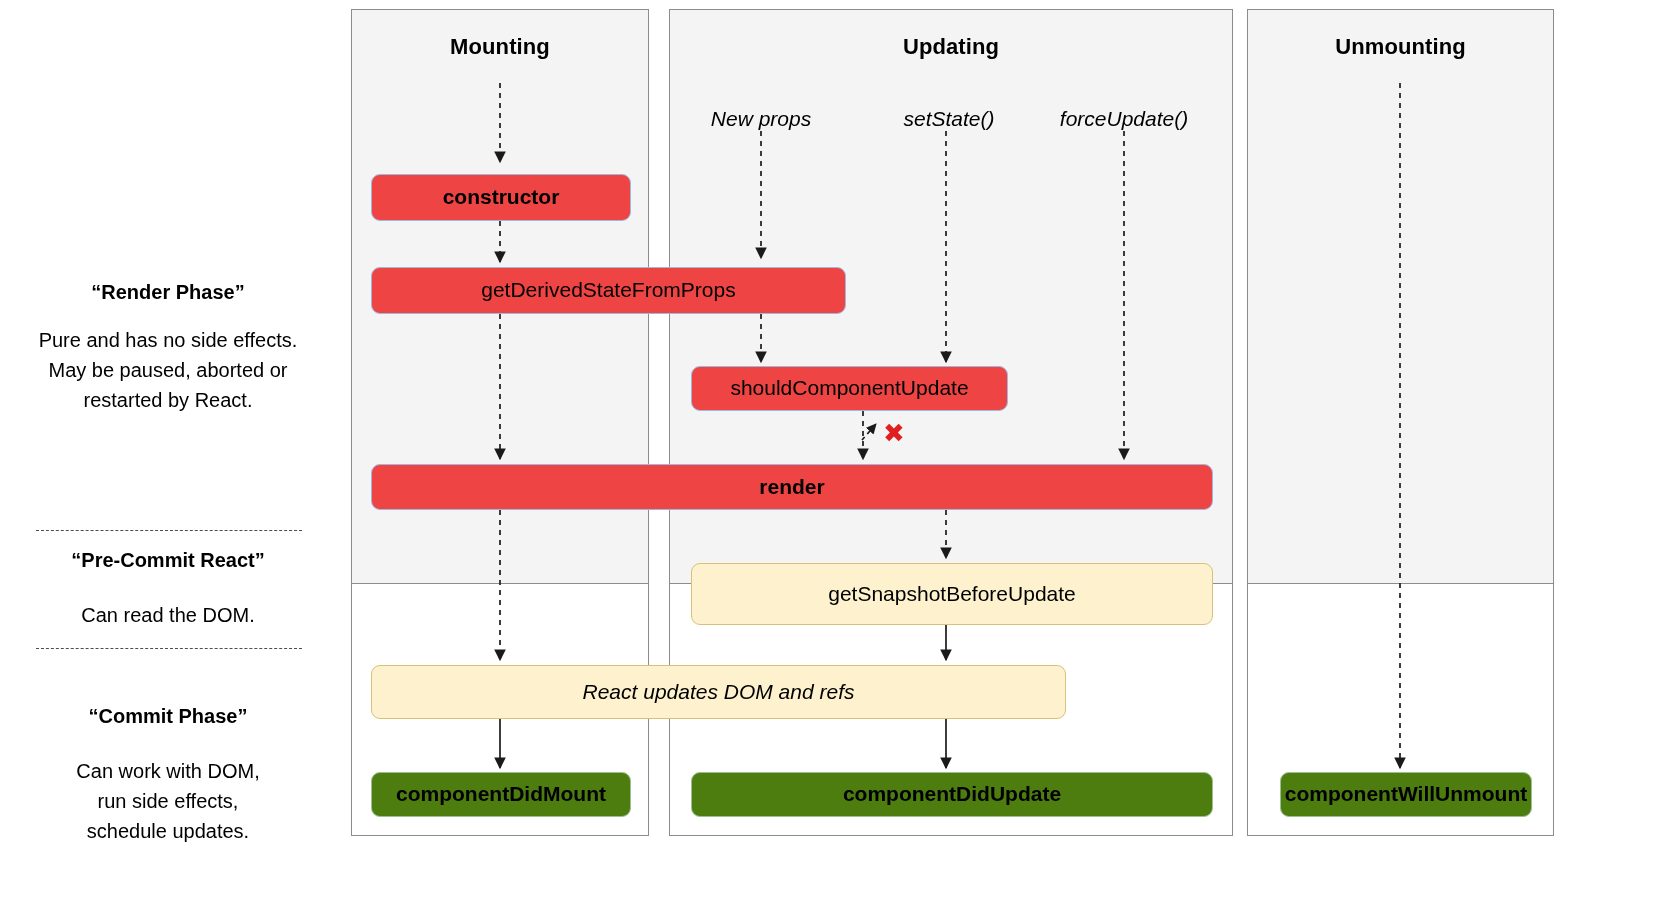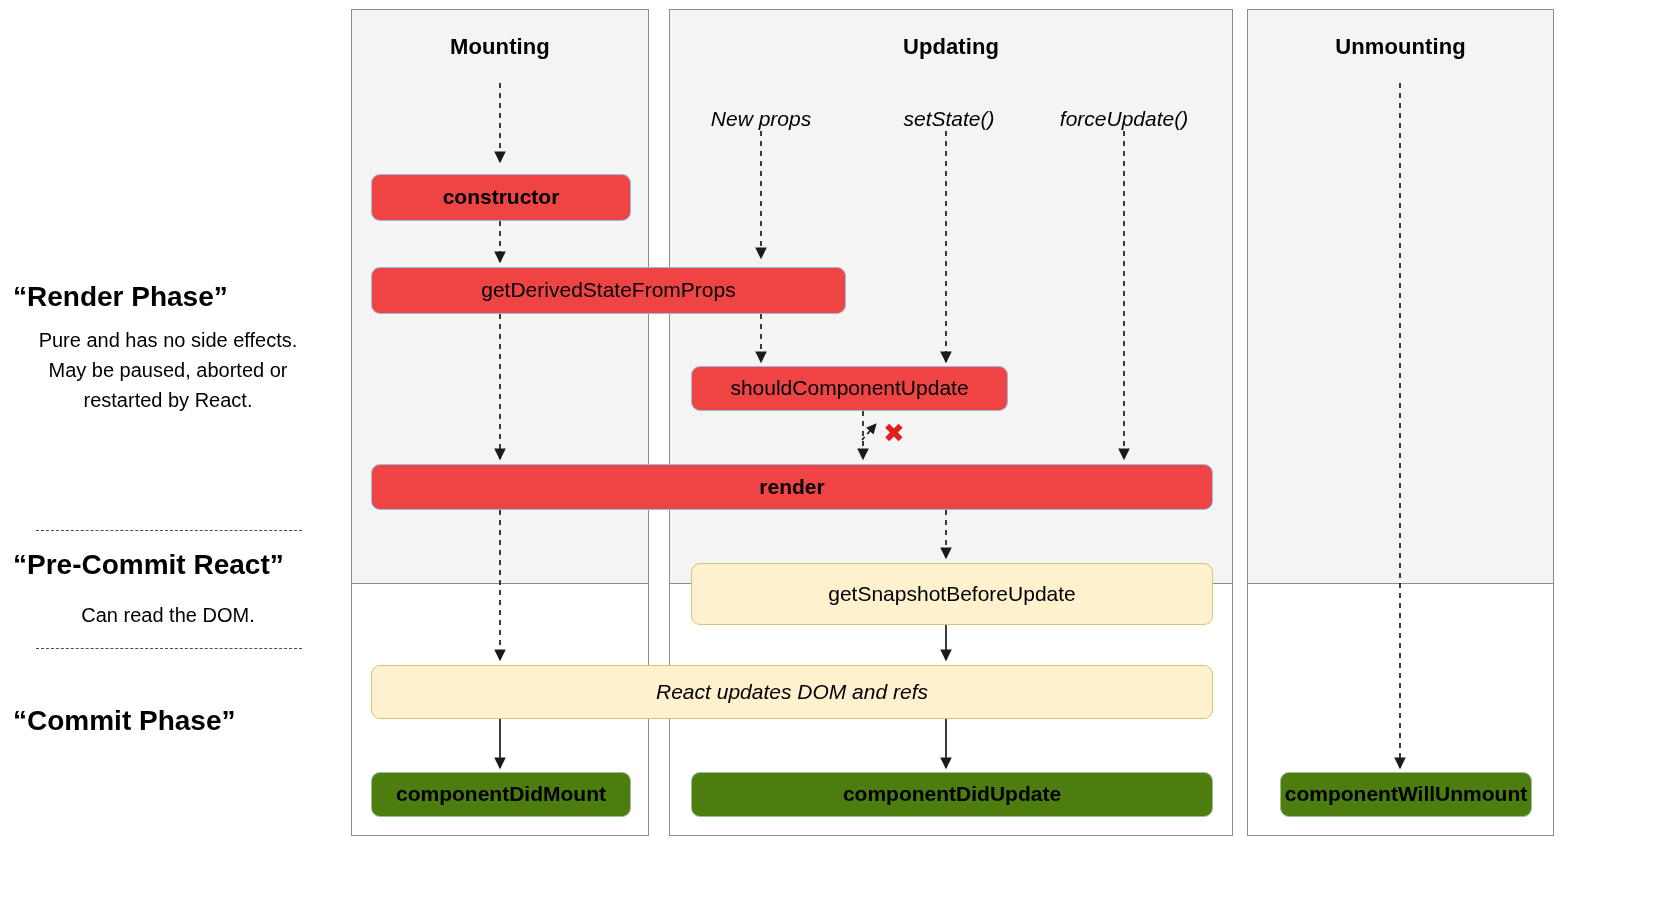--- a/index.html
+++ b/index.html
@@ -37,22 +37,22 @@
     line-height:1.15;
   }
   .node.blue{background:#ef4444;border:1.5px solid #9fb9dd;}
   .node.yellow{background:#fdf2cd;border:1.5px solid #d9c17c;}
   .node.green{background:#4d7c0f;border:1.5px solid #9cc094;}
   .node.b{font-weight:bold;}
   .node.i{font-style:italic;}
 
   
   .legend-title{
-    position:absolute;width:310px;text-align:left;
-    font-weight:bold;font-size:28px;
+    position:absolute;width:310px;text-align:center;
+    font-weight:bold;font-size:20px;
   }
   .legend-body{
     position:absolute;width:310px;text-align:center;
     font-size:20px;line-height:1.5;
   }
   .legend-rule{
     position:absolute;height:0;border-top:1.5px dashed #4d4d4d;
   }
   .xmark{
     position:absolute;color:#e02020;font-size:26px;font-weight:bold;
@@ -88,20 +88,23 @@
 restarted by React.</div>
 
   <div class="legend-rule" style="left:36px;top:530px;width:266px;"></div>
 
   <div class="legend-title" style="left:13px;top:549px;">“Pre-Commit React”</div>
   <div class="legend-body" style="left:13px;top:600px;white-space:pre-line;">Can read the DOM.</div>
 
   <div class="legend-rule" style="left:36px;top:648px;width:266px;"></div>
 
   <div class="legend-title" style="left:13px;top:705px;">“Commit Phase”</div>
+  <div class="legend-body" style="left:13px;top:756px;white-space:pre-line;">Can work with DOM,
+run side effects,
+schedule updates.</div>
 
   <svg class="overlay" viewBox="0 0 1674 917" xmlns="http://www.w3.org/2000/svg">
     <defs>
       <marker id="ah" markerWidth="10" markerHeight="10" refX="6.2" refY="3.4" orient="auto" markerUnits="strokeWidth">
         <path d="M0,0 L7,3.4 L0,6.8 z" fill="#1a1a1a"></path>
       </marker>
       <marker id="ahs" markerWidth="9" markerHeight="9" refX="5.6" refY="3" orient="auto" markerUnits="strokeWidth">
         <path d="M0,0 L6.2,3 L0,6 z" fill="#1a1a1a"></path>
       </marker>
     </defs>
@@ -142,21 +145,21 @@
   <div class="node blue b" style="left:371px;top:174px;width:260px;height:47px;">constructor</div>
 
   <div class="node blue" style="left:371px;top:267px;width:475px;height:47px;">getDerivedStateFromProps</div>
 
   <div class="node blue" style="left:691px;top:366px;width:317px;height:45px;">shouldComponentUpdate</div>
 
   <div class="node blue b" style="left:371px;top:464px;width:842px;height:46px;">render</div>
 
   <div class="node yellow" style="left:691px;top:563px;width:522px;height:62px;">getSnapshotBeforeUpdate</div>
 
-  <div class="node yellow i" style="left:371px;top:665px;width:842px;height:54px;">React updates DOM and refs</div>
+  <div class="node yellow i" style="left:371px;top:665px;width:695px;height:54px;">React updates DOM and refs</div>
 
   <div class="node green b" style="left:371px;top:772px;width:260px;height:45px;">componentDidMount</div>
 
   <div class="node green b" style="left:691px;top:772px;width:522px;height:45px;">componentDidUpdate</div>
 
   <div class="node green b" style="left:1280px;top:772px;width:252px;height:45px;">componentWillUnmount</div>
 
 </div>
 
 </body></html>

